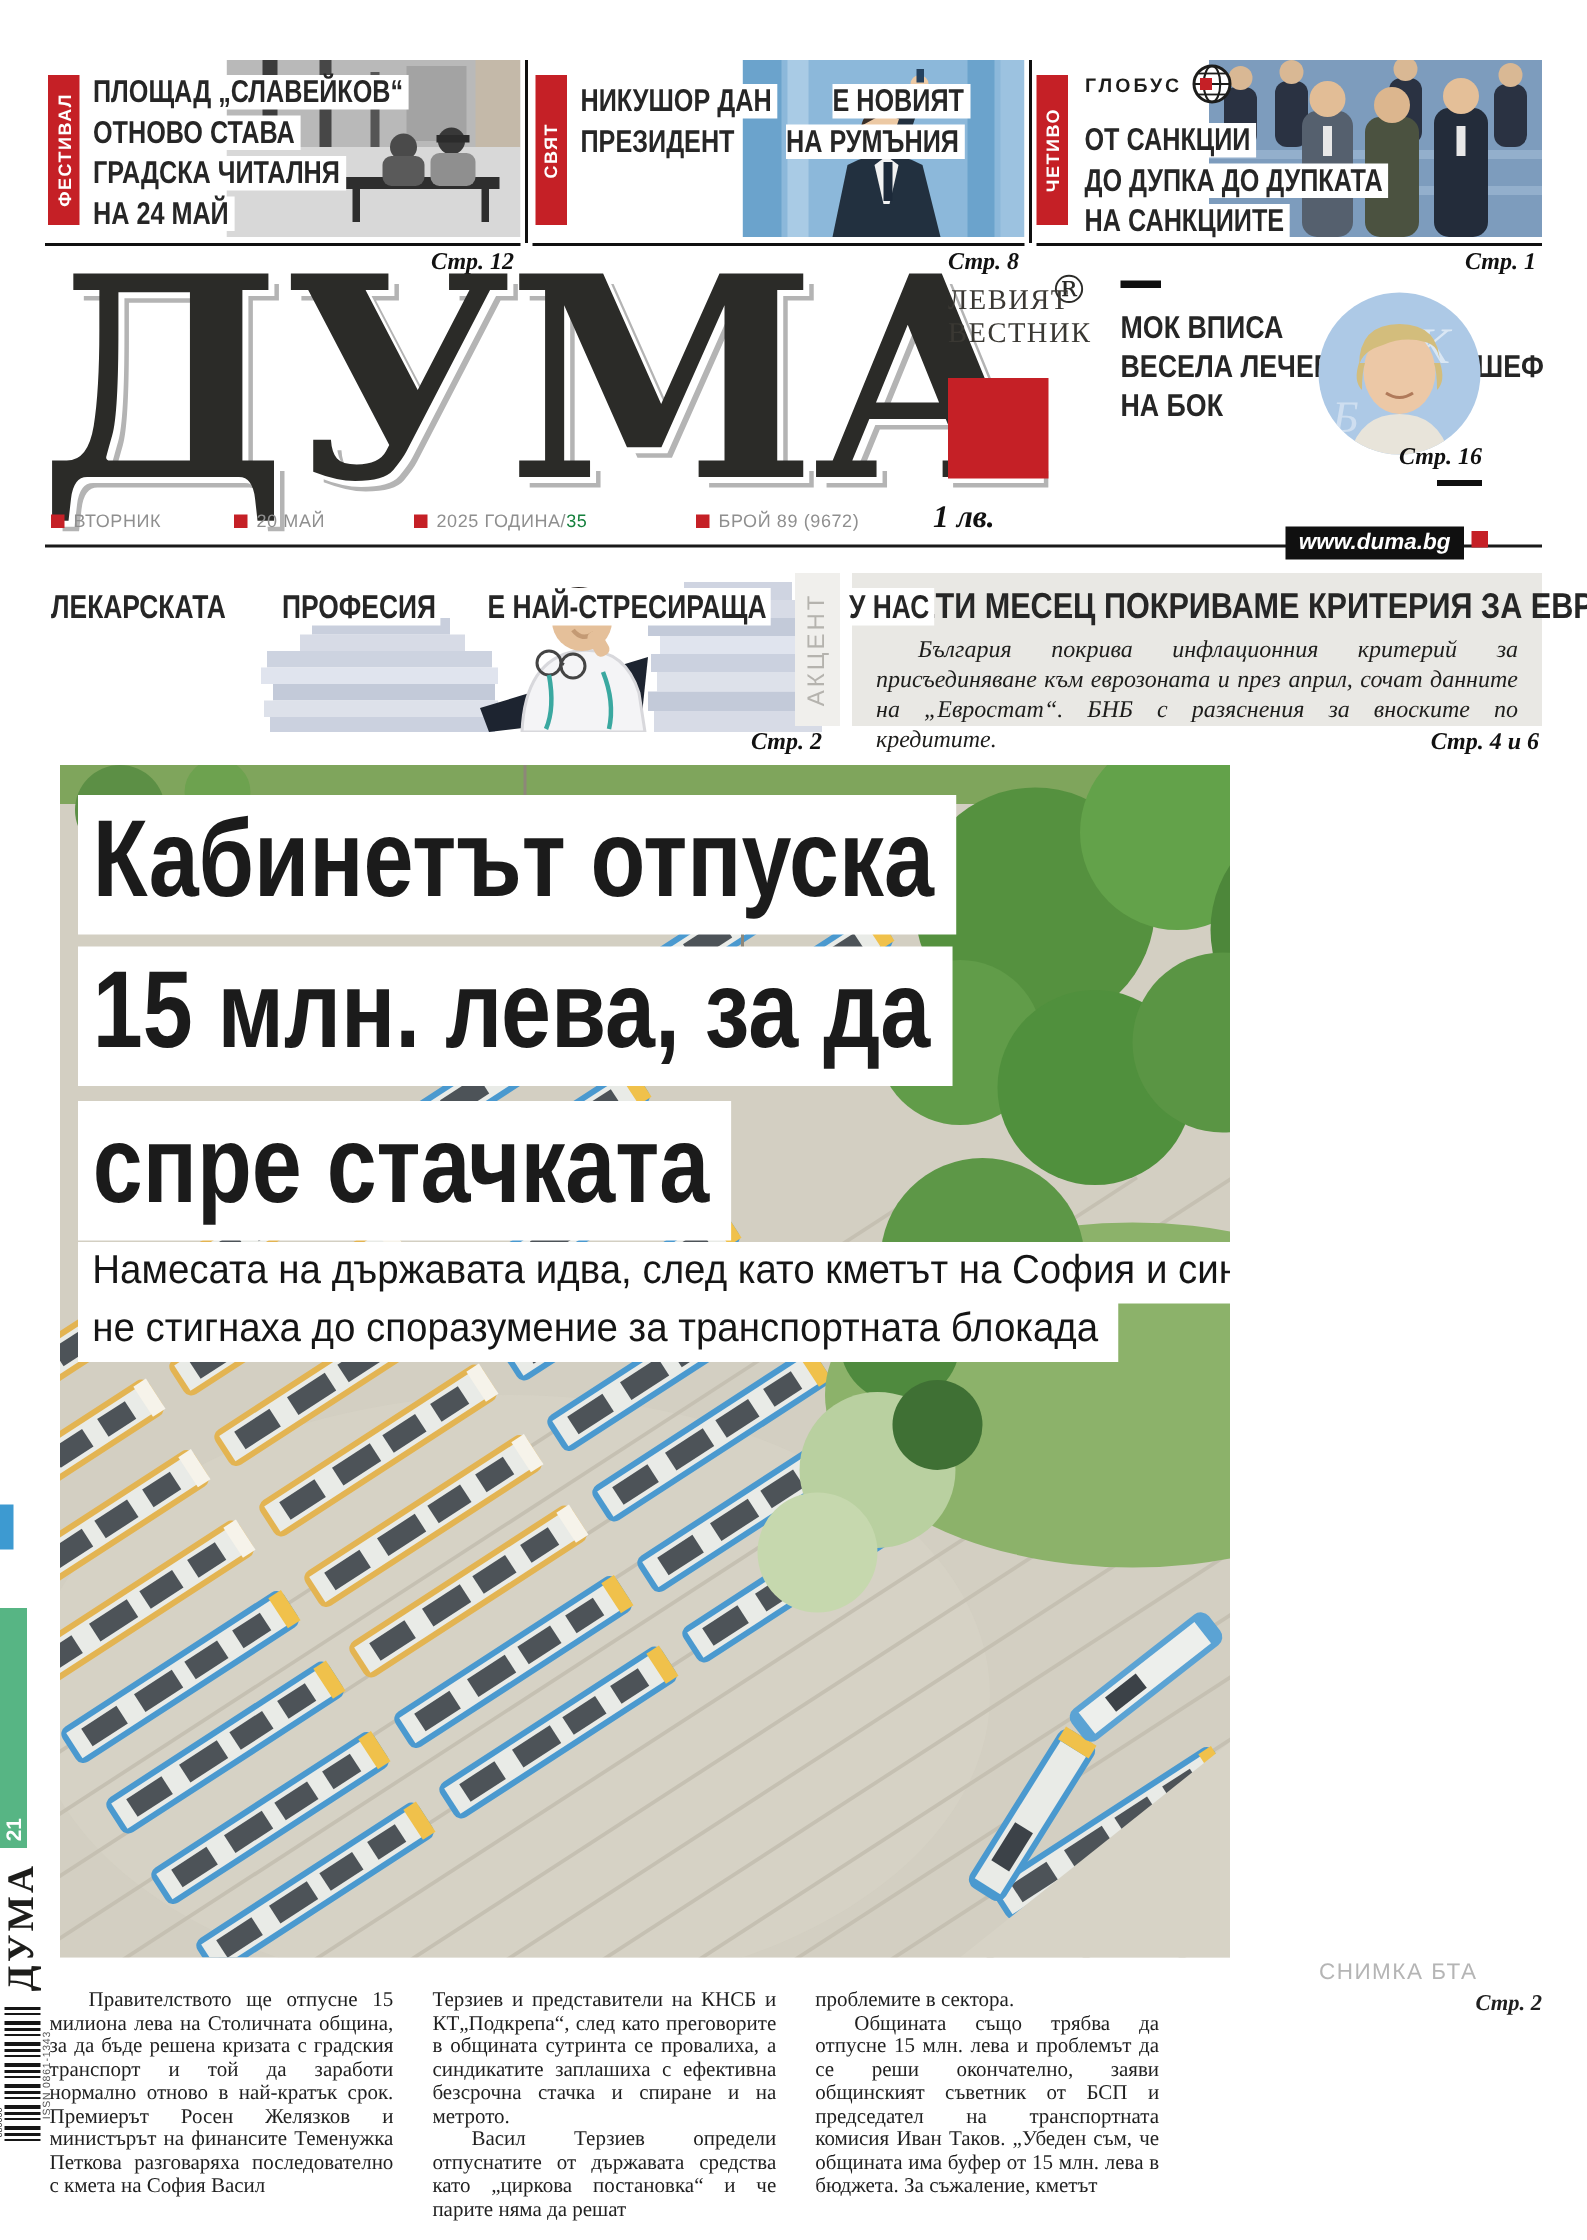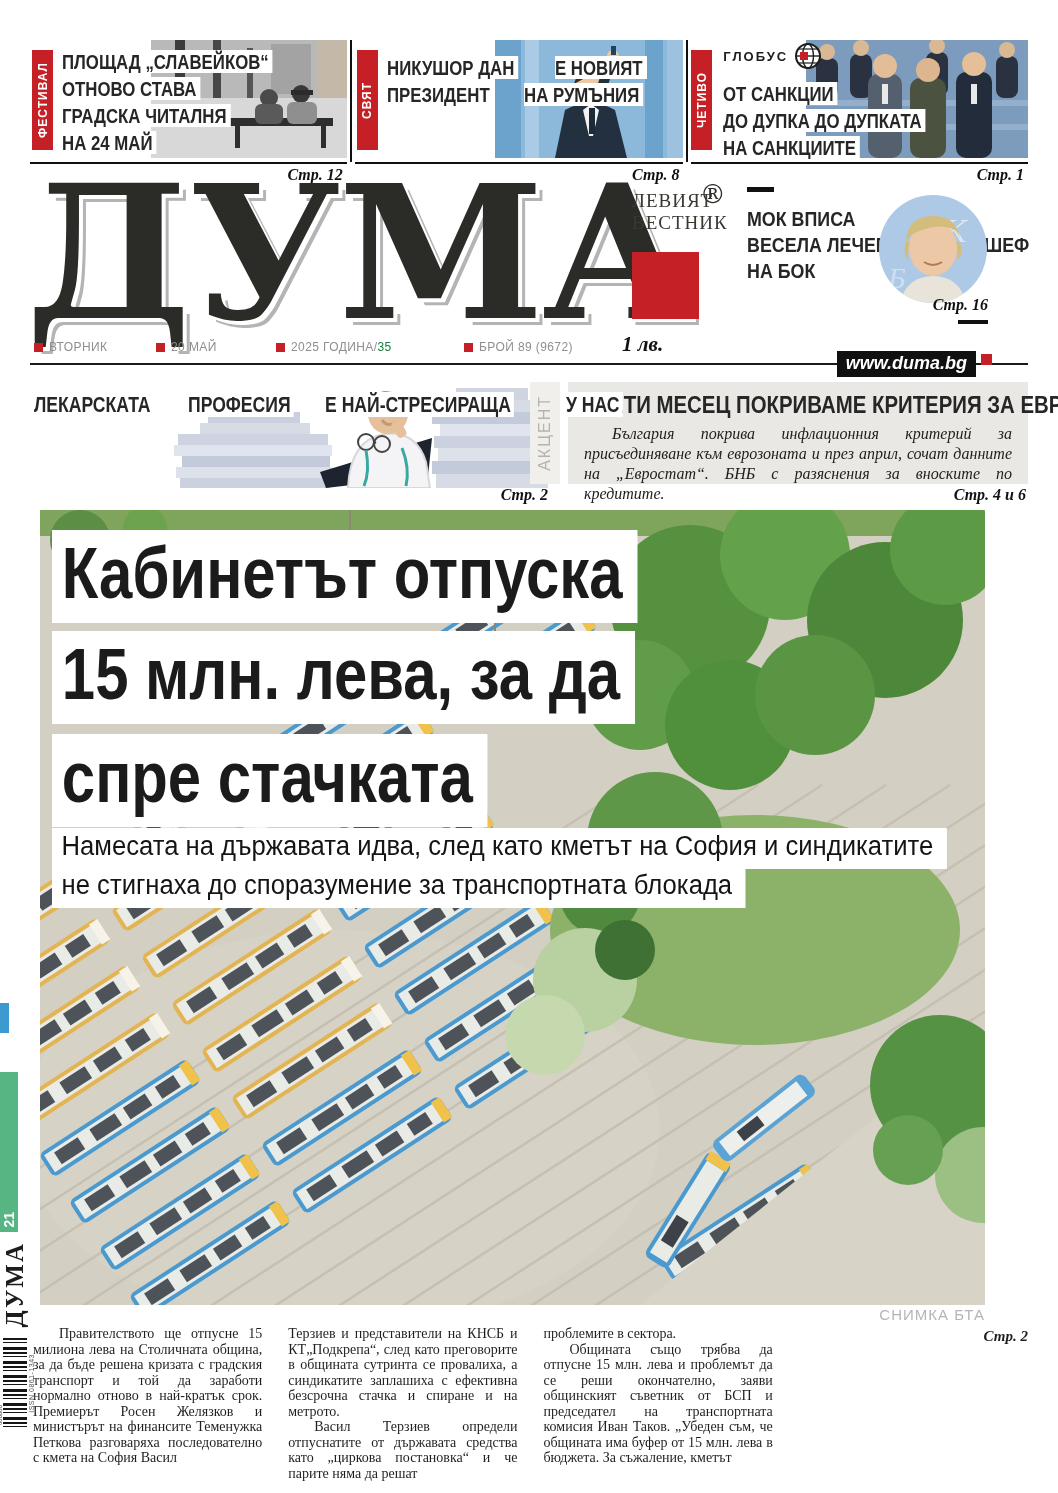--- a/index.html
+++ b/index.html
@@ -44,42 +44,42 @@
 
   
   .info-bar{position:absolute;left:30px;top:338px;width:998px;height:40px;}
   .ib-item{position:absolute;top:2px;font-size:12px;color:#8f8f8f;letter-spacing:.4px;white-space:nowrap;}
   .ib-sq{display:inline-block;width:9px;height:9px;background:#c52026;margin-right:6px;vertical-align:-1px;}
   .ib-red{color:#15803d;font-weight:400;}
   .price{position:absolute;left:592px;top:-6px;font-family:"Liberation Serif",serif;font-style:italic;
          font-weight:700;font-size:21px;color:#111;}
   .ib-rule{position:absolute;left:0;right:0;top:25px;height:2px;background:#1a1a1a;}
   .site-box{position:absolute;right:52px;top:13px;background:#101010;color:#fff;font-style:italic;
-            font-weight:700;font-size:18px;padding:2px 9px 3px;z-index:3;}
+            font-weight:700;font-size:15px;padding:2px 9px 3px;z-index:3;}
   .site-sq{position:absolute;right:36px;top:16px;width:11px;height:11px;background:#c52026;z-index:3;}
 
   
   .row2{position:absolute;left:30px;top:376px;width:998px;height:132px;}
   .doc-head{position:absolute;left:4px;top:2px;z-index:2;margin-top:12px;}
   .doc-head .ln{font-size:22px;line-height:29px;font-weight:800;color:#262626;}
   .doc-head .ln span{background:#fff;padding-right:4px;}
   .doc-photo{position:absolute;left:140px;top:0;width:382px;height:112px;overflow:hidden;}
   .doc-page{position:absolute;left:400px;top:110px;width:118px;text-align:right;}
   .acc-label{position:absolute;left:500px;top:6px;width:30px;height:102px;background:#f0efec;
              display:flex;align-items:center;justify-content:center;}
   .acc-label span{font-size:16px;color:#b5b3ae;letter-spacing:2px;}
   .acc-box{position:absolute;left:538px;top:6px;width:460px;height:102px;background:#e9e8e4;
            box-sizing:border-box;padding:9px 16px 0;}
   .acc-head{font-size:24px;font-weight:800;color:#262626;}
   .acc-body{margin-top:5px;font-family:"Liberation Serif",serif;font-style:italic;font-size:16px;
             line-height:20px;text-align:justify;text-indent:28px;color:#1d1d1b;}
   .acc-page{position:absolute;right:2px;top:110px;}
 
   
-  .photo-wrap{position:absolute;left:40px;top:510px;width:945px;height:795px;overflow:hidden;background:#d3cfc2;}
+  .photo-wrap{position:absolute;left:40px;top:510px;width:780px;height:795px;overflow:hidden;background:#d3cfc2;}
   .hl{position:absolute;left:12px;background:#fff;color:#1b1b1b;font-weight:800;font-size:73px;
       line-height:1;padding:6px 18px 14px 12px;transform:scaleX(.82);transform-origin:0 50%;white-space:nowrap;z-index:5;}
   .hl1{top:20px;} .hl2{top:121px;} .hl3{top:224px;}
   .sh{position:absolute;left:12px;background:#fff;color:#151515;font-weight:400;font-size:27px;
       line-height:1;padding:5px 14px 9px 10px;transform:scaleX(.95);transform-origin:0 50%;white-space:nowrap;z-index:5;}
   .sh1{top:318px;} .sh2{top:357px;}
   .credit{position:absolute;left:40px;top:1306px;width:945px;text-align:right;font-size:15px;
           color:#b5b5b5;letter-spacing:1px;}
 
   

